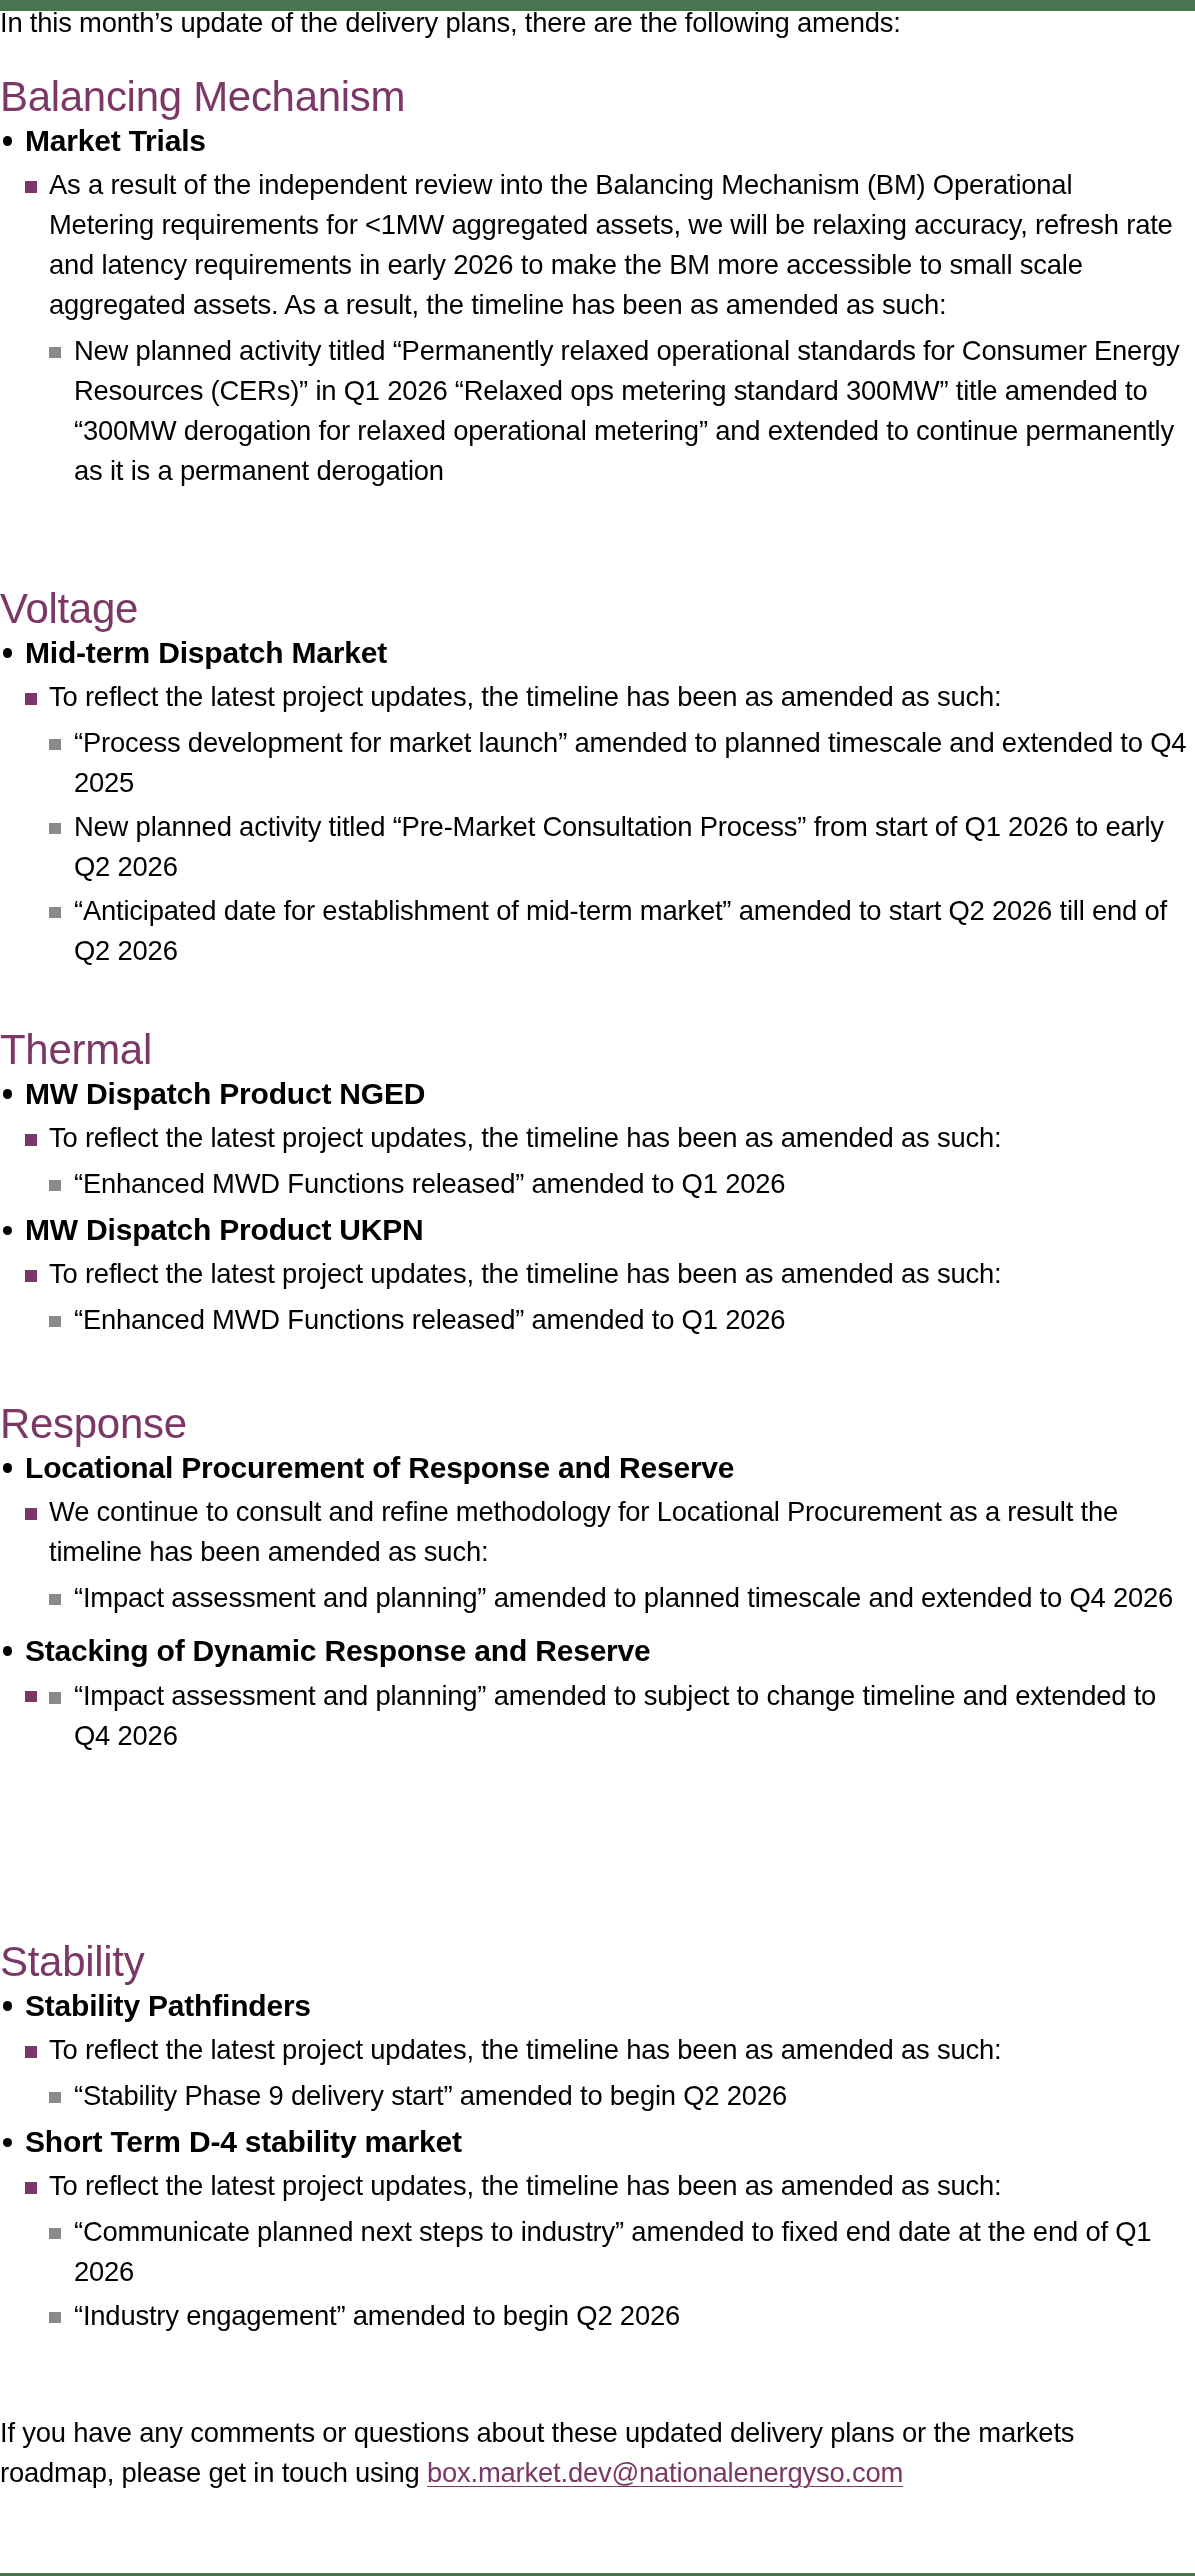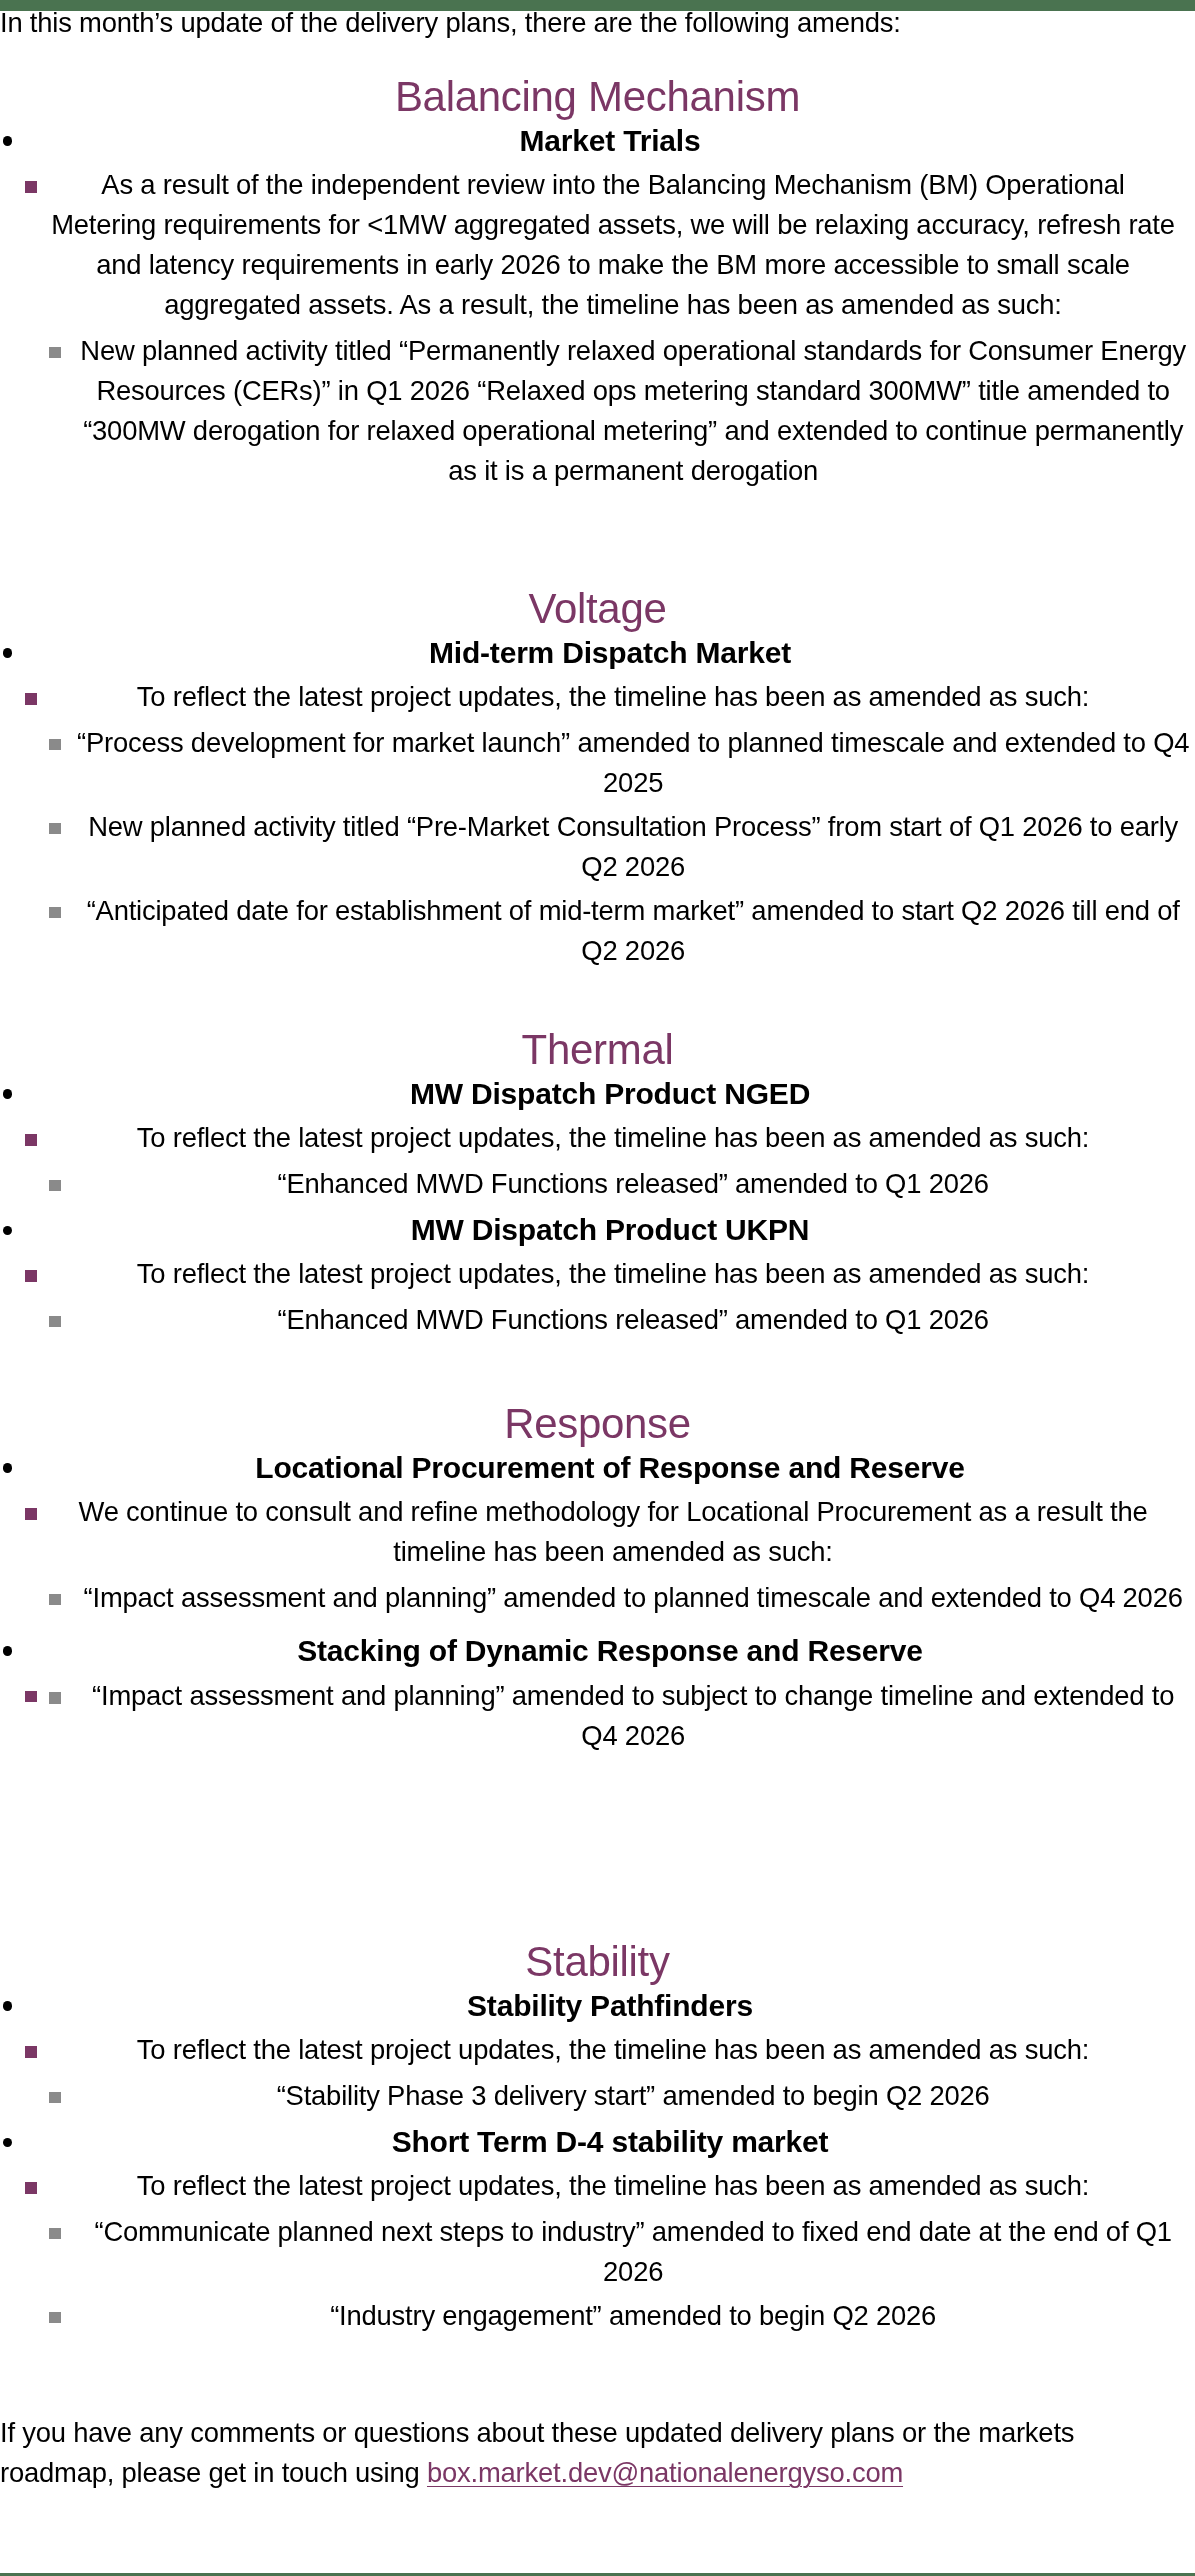--- a/index.html
+++ b/index.html
@@ -5,21 +5,21 @@
   html, body { margin: 0; padding: 0; background: #ffffff; }
   body {
     width: 1195px; height: 2576px; position: relative; overflow: hidden;
     font-family: "Liberation Sans", "DejaVu Sans", sans-serif;
     color: #000000;
   }
   .topbar { position: absolute; left: 0; top: 0; width: 1195px; height: 11px; background: #4a7350; }
   .bottombar { position: absolute; left: 0; top: 2573px; width: 1195px; height: 2.7px; background: #4a7350; }
   .content { position: absolute; left: 0; top: 0; width: 1195px; }
   .intro { position: absolute; left: 0; top: 5.5px; font-size: 27.4px; line-height: 34px; letter-spacing: -0.2px; white-space: nowrap; }
-  .section { position: absolute; left: 0; width: 1195px; text-align: center; }
+  .section { position: absolute; left: 0; width: 1195px; }
   .section-title { font-size: 42px; line-height: 55px; color: #7b3765; margin: 0; font-weight: normal; letter-spacing: -0.3px; }
   .item { margin: 0; }
   .item-title { position: relative; padding-left: 25px; font-size: 30px; line-height: 41px; font-weight: 600; margin-top: 5.5px; letter-spacing: -0.2px; }
   .item-title .dot { position: absolute; left: 2.7px; top: 16.5px; width: 9.6px; height: 9.6px; border-radius: 50%; background: #000; }
   .l1 { position: relative; padding-left: 49px; font-size: 27.4px; line-height: 40px; margin-top: 5.5px; letter-spacing: -0.2px; padding-right: 18px; }
   .l1 .sq { position: absolute; left: 25px; top: 16px; width: 11.7px; height: 11.7px; background: #7b3765; }
   .l2 { position: relative; padding-left: 74px; font-size: 27.4px; line-height: 40px; margin-top: 5.5px; letter-spacing: -0.2px; padding-right: 2.7px; }
   .l2 .sq { position: absolute; left: 49px; top: 16px; width: 11.7px; height: 11.7px; background: #8a8a8a; }
   .outro { position: absolute; left: 0; top: 2413px; width: 1195px; font-size: 27.4px; line-height: 40px; letter-spacing: -0.2px; }
   .outro a { color: #7b3765; text-decoration: underline; text-decoration-thickness: 1.4px; text-underline-offset: 4.1px; }
@@ -78,21 +78,21 @@
       <div class="l1" style="margin-top:4.1px"><span class="sq"></span></div>
       <div class="l2" style="margin-top:5.5px"><span class="sq"></span><span>“Impact assessment and planning” amended to subject to change timeline and extended to Q4 2026</span></div>
     </div>
   </div>
 
   <div class="section" style="top:1934px">
     <h2 class="section-title">Stability</h2>
     <div class="item">
       <div class="item-title" style="margin-top:-4.1px"><span class="dot"></span><span>Stability Pathfinders</span></div>
       <div class="l1" style="margin-top:4.1px"><span class="sq"></span><span>To reflect the latest project updates, the timeline has been as amended as such:</span></div>
-      <div class="l2" style="margin-top:5.5px"><span class="sq"></span><span>“Stability Phase 3 delivery start” amended to begin Q2 2026</span></div>
+      <div class="l2" style="margin-top:5.5px"><span class="sq"></span><span>“Stability Phase 9 delivery start” amended to begin Q2 2026</span></div>
     </div>
     <div class="item">
       <div class="item-title" style="margin-top:5.5px"><span class="dot"></span><span>Short Term D-4 stability market</span></div>
       <div class="l1" style="margin-top:4.1px"><span class="sq"></span><span>To reflect the latest project updates, the timeline has been as amended as such:</span></div>
       <div class="l2" style="margin-top:5.5px"><span class="sq"></span><span>“Communicate planned next steps to industry” amended to fixed end date at the end of Q1 2026</span></div>
       <div class="l2" style="margin-top:4.1px"><span class="sq"></span><span>“Industry engagement” amended to begin Q2 2026</span></div>
     </div>
   </div>
 
   <div class="outro">

